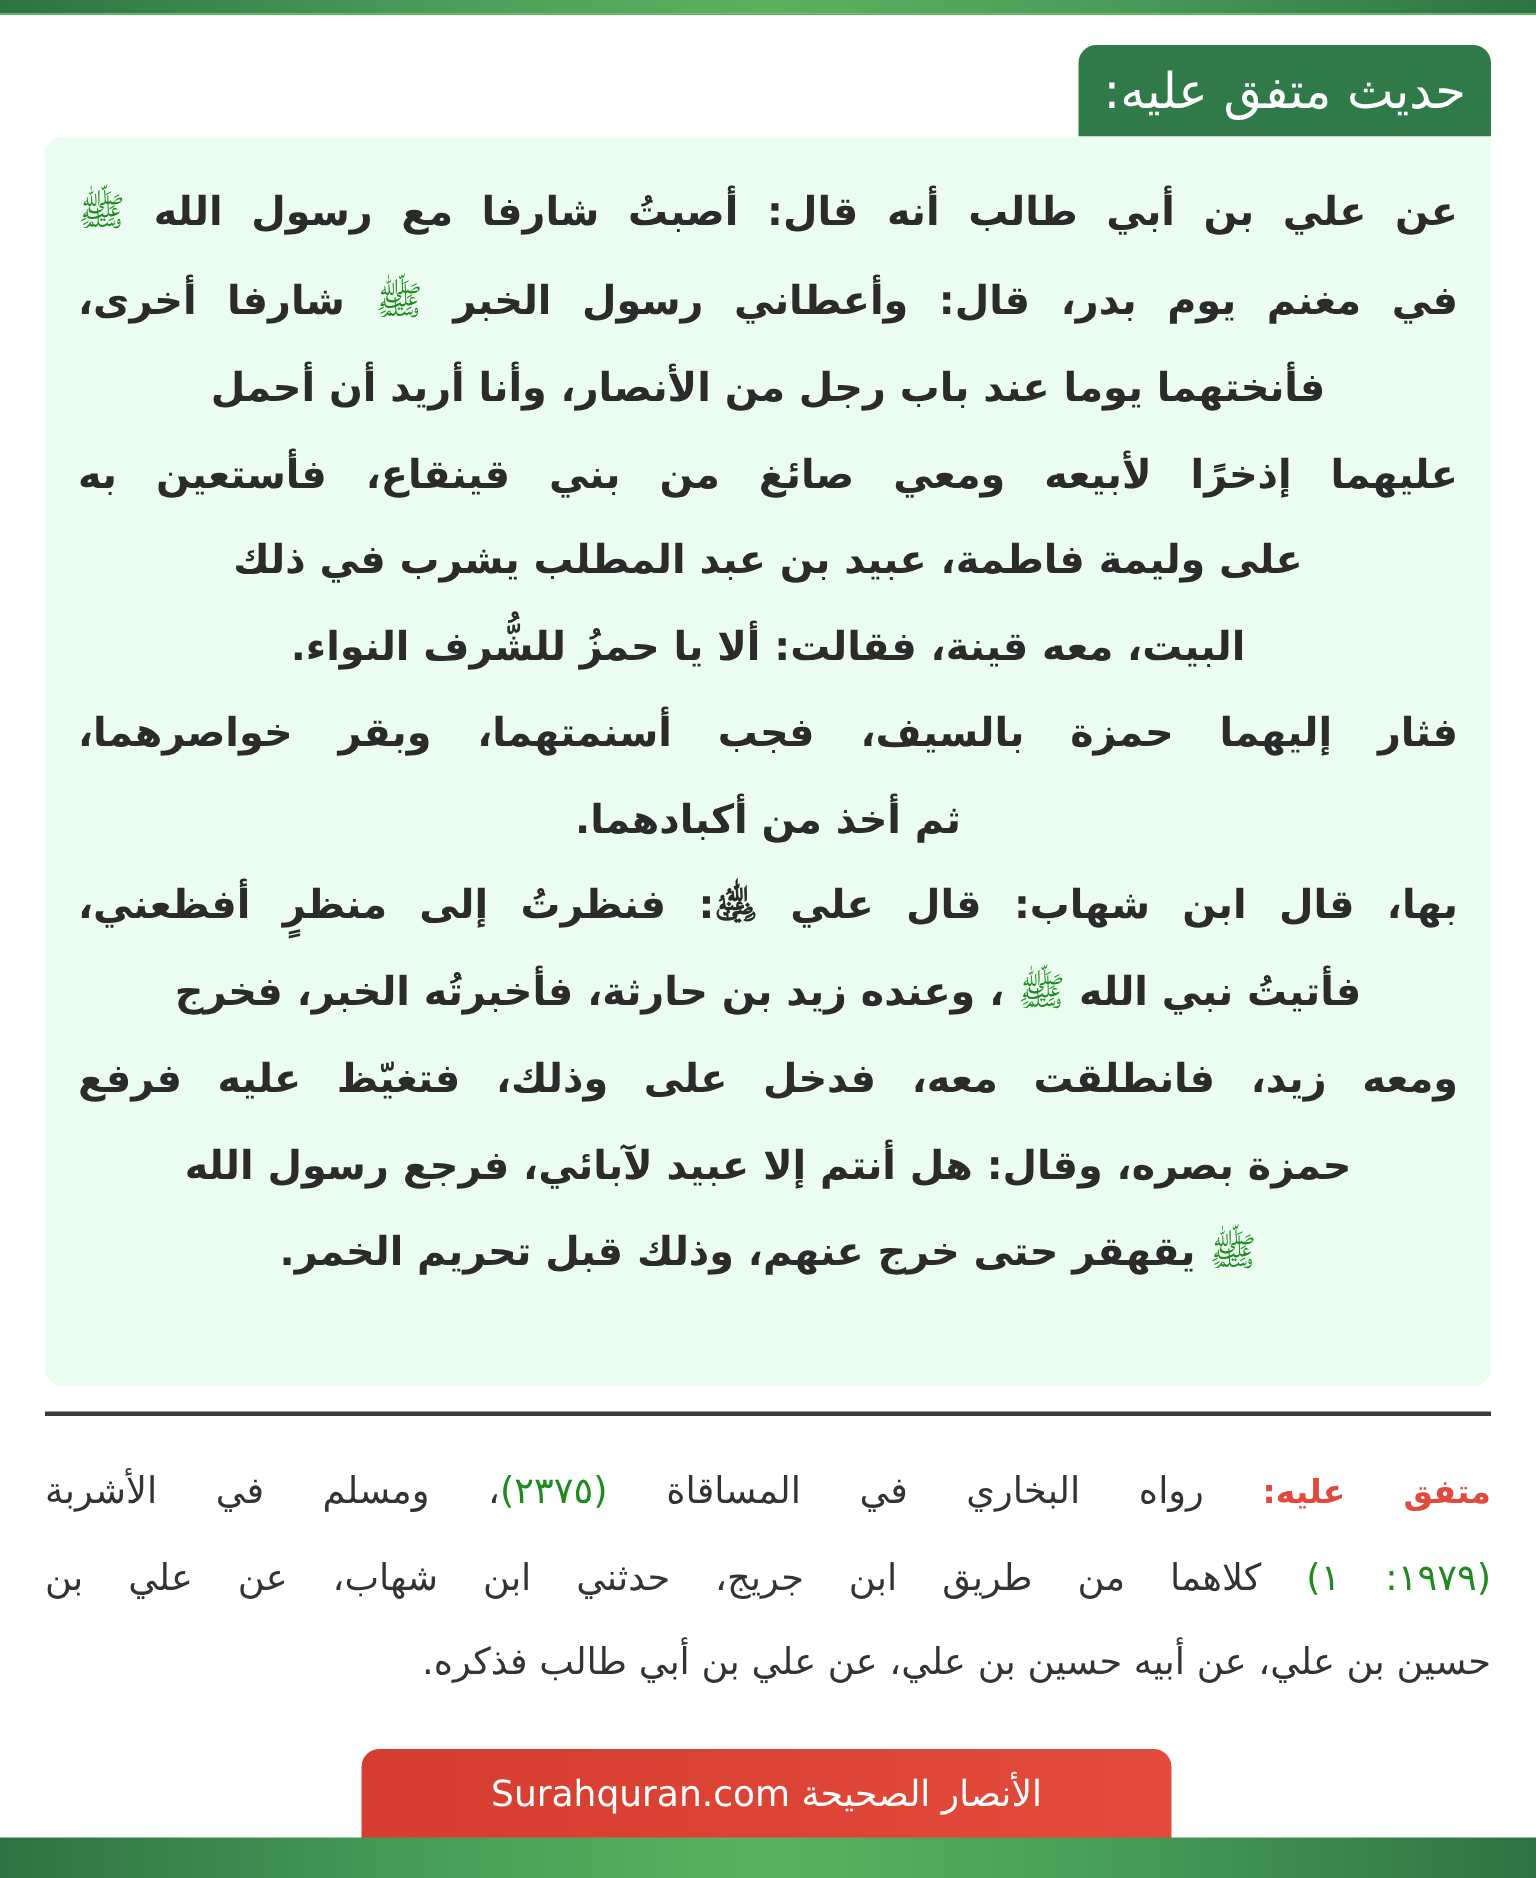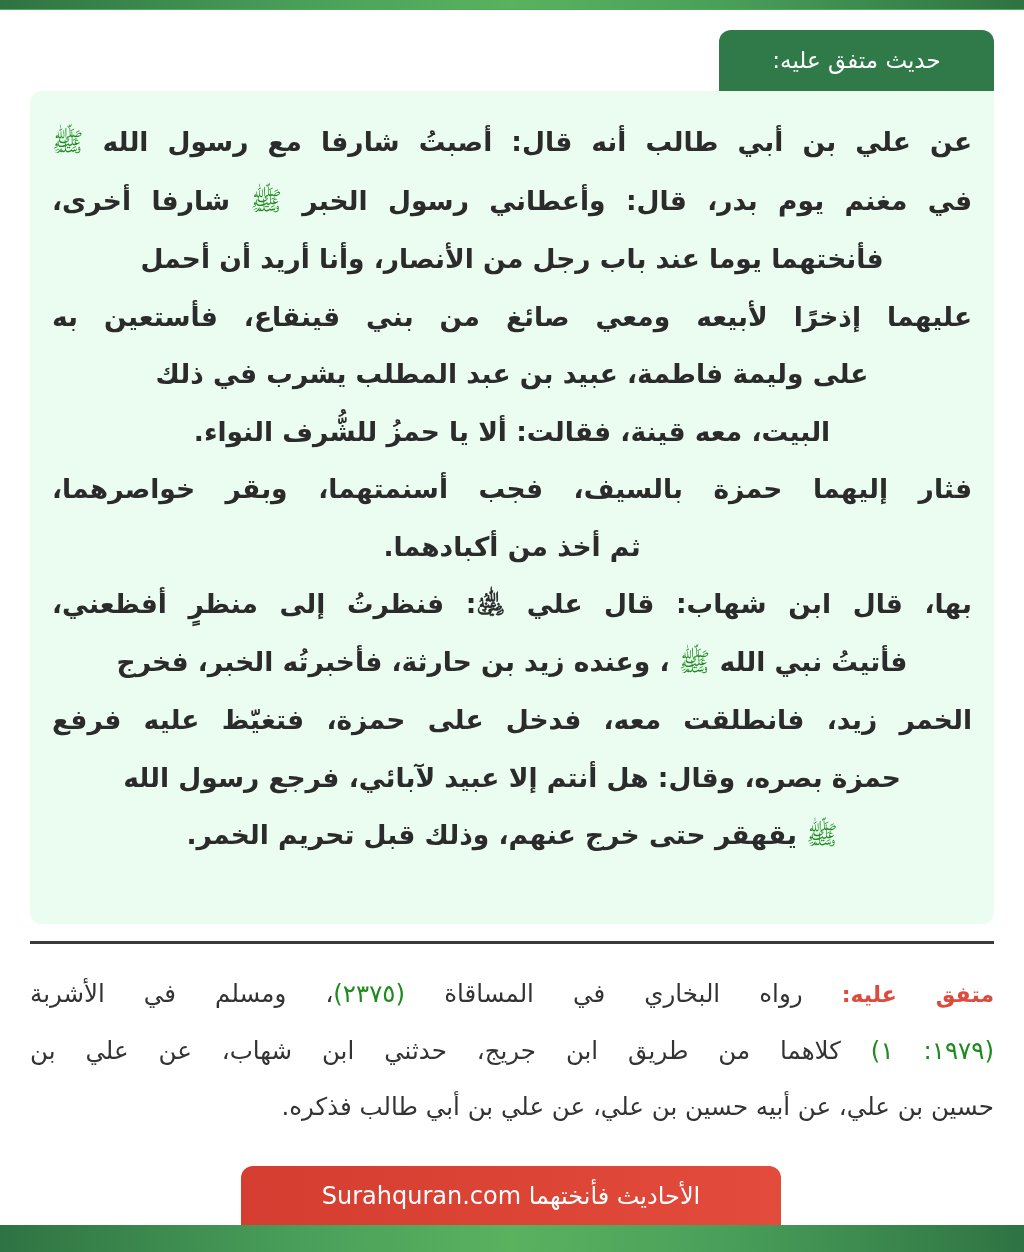--- a/index.html
+++ b/index.html
@@ -13,21 +13,21 @@
     position: absolute; left: 0; width: 1024px;
     background: linear-gradient(90deg, #2e7343 0%, #4aa05a 30%, #5ab25f 50%, #4aa05a 70%, #2e7343 100%);
   }
   .bar.top { top: 0; height: 9px; border-bottom: 1px solid #4caf50; }
   .bar.bottom { bottom: 0; height: 27px; }
 
   .title-tab {
     position: absolute; top: 30px; left: 719px; width: 275px; height: 61px;
     background: #2f7a48; color: #ffffff;
     border-radius: 12px 12px 0 0;
-    font-size: 23px; line-height: 61px; text-align: center;
+    font-size: 33px; line-height: 61px; text-align: center;
   }
   .hadith-box {
     position: absolute; top: 91px; left: 30px; width: 964px; height: 833px;
     background: #ebfdf1; border-radius: 0 0 12px 12px;
     border-top-left-radius: 12px;
     box-sizing: border-box; padding: 22px 22px 0 22px;
   }
   .hadith-line {
     font-weight: bold; font-size: 26.5px; color: #2b2b2b;
     line-height: 57.5px; text-align: center; white-space: nowrap;
@@ -91,21 +91,21 @@
   </div>
   <div class="hadith-line">
     <span>بها، قال ابن شهاب: قال علي ﵁: فنظرتُ إلى منظرٍ أفظعني،</span>
   </div>
   <div class="hadith-line center">
     <span>فأتيتُ نبي الله</span>
     <span class="saw">ﷺ</span>
     <span>، وعنده زيد بن حارثة، فأخبرتُه الخبر، فخرج</span>
   </div>
   <div class="hadith-line">
-    <span>الخمر زيد، فانطلقت معه، فدخل على حمزة، فتغيّظ عليه فرفع</span>
+    <span>ومعه زيد، فانطلقت معه، فدخل على وذلك، فتغيّظ عليه فرفع</span>
   </div>
   <div class="hadith-line center">
     <span>حمزة بصره، وقال: هل أنتم إلا عبيد لآبائي، فرجع رسول الله</span>
   </div>
   <div class="hadith-line center">
     <span class="saw">ﷺ</span>
     <span>يقهقر حتى خرج عنهم، وذلك قبل تحريم الخمر.</span>
   </div>
 </div>
 
@@ -119,15 +119,15 @@
   </div>
   <div class="source-line">
     <span class="ref">(١٩٧٩: ١)</span>
     <span>كلاهما من طريق ابن جريج، حدثني ابن شهاب، عن علي بن</span>
   </div>
   <div class="source-line last">
     <span>حسين بن علي، عن أبيه حسين بن علي، عن علي بن أبي طالب فذكره.</span>
   </div>
 </div>
 
-<div class="site-badge">الأحاديث فأنختهما Surahquran.com</div>
+<div class="site-badge">الأنصار الصحيحة Surahquran.com</div>
 
 <div class="bar bottom"></div>
 
 </body></html>

